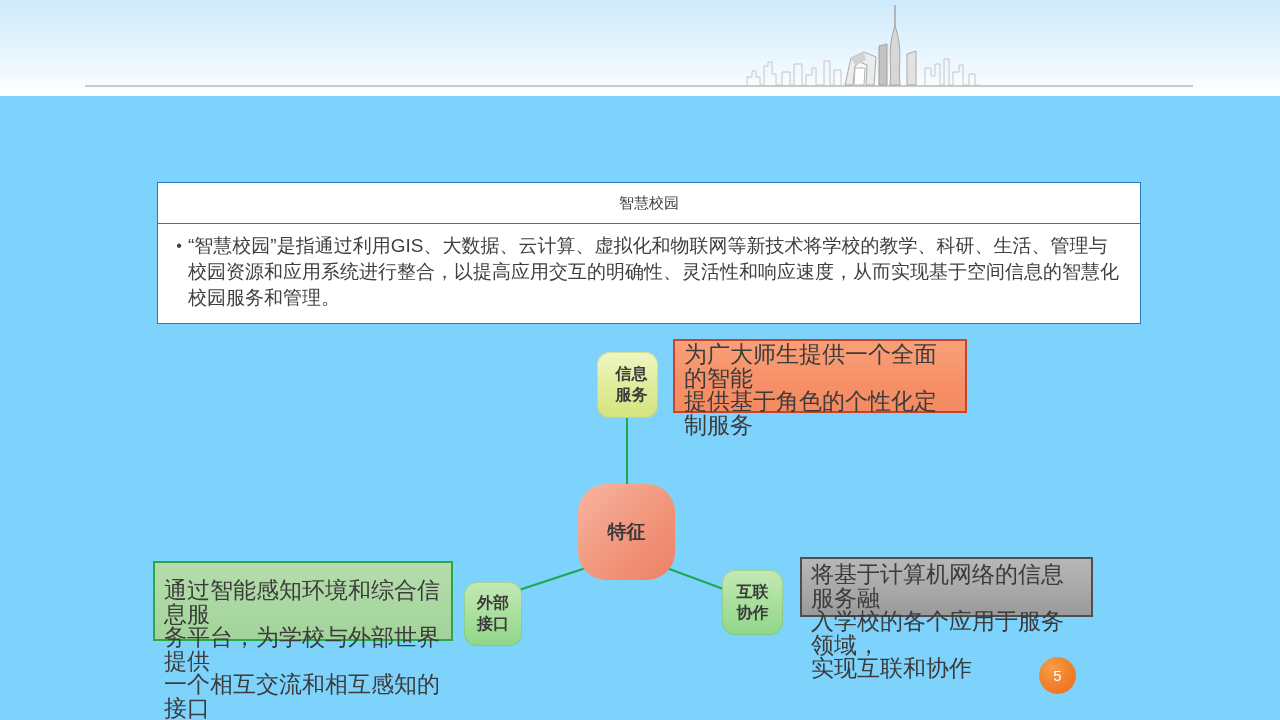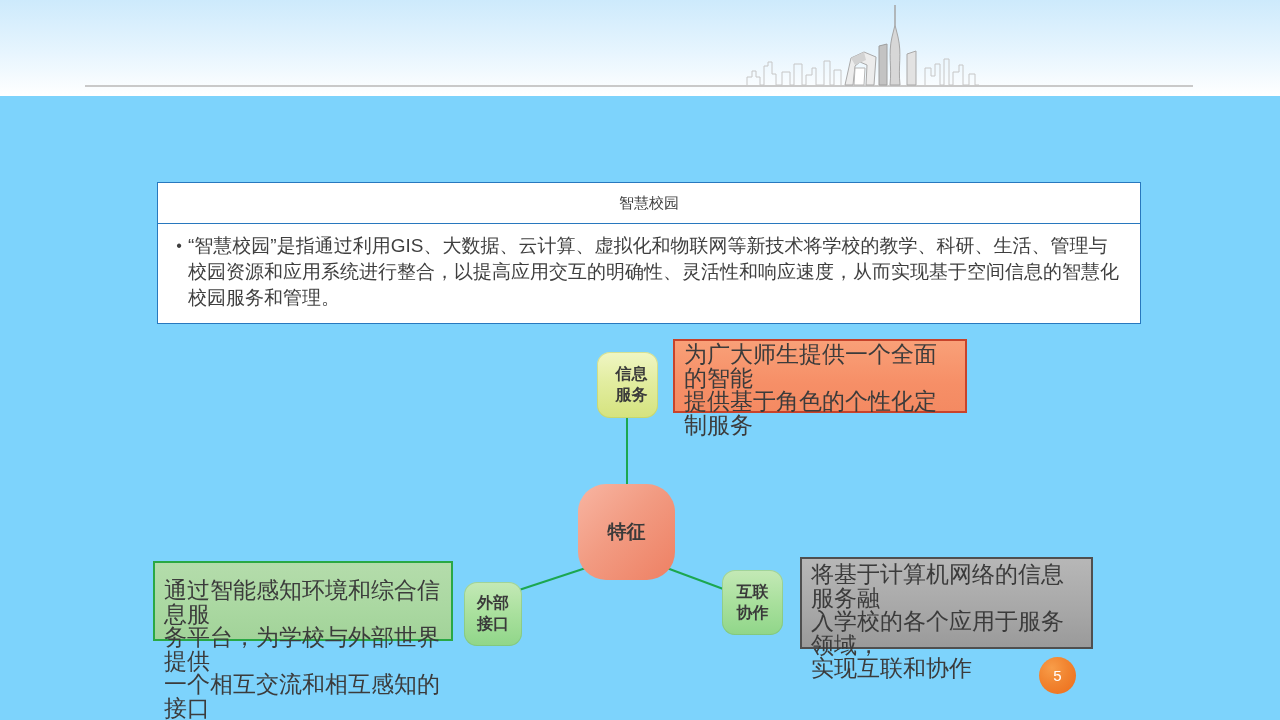--- a/index.html
+++ b/index.html
@@ -34,21 +34,21 @@
     box-shadow:inset 0 0 0 1px rgba(110,180,110,.4);}
   .node-external{left:464px;top:574px;width:58px;height:64px;margin-top:8px;}
   .node-interconnect{left:722px;top:570px;width:61px;height:65px;}
   
   .callout{position:absolute;box-sizing:border-box;font-size:23px;line-height:23.5px;color:#3b3b3b;padding:2px 9px;}
   .callout span{display:block;}
   .callout-orange{left:673px;top:339px;width:294px;height:74px;border:2px solid #c8432a;
     background:linear-gradient(to bottom,#f9a078 0%,#f68f67 60%,#f48a62 100%);}
   .callout-green{left:153px;top:561px;width:300px;height:80px;border:2px solid #2aa845;padding-top:16px;
     background:linear-gradient(to bottom,#b4dcab 0%,#aad8a1 60%,#a2d399 100%);}
-  .callout-gray{left:800px;top:557px;width:293px;height:92px;border:2px solid #4f4f4f;padding-top:4px;
+  .callout-gray{left:800px;top:557px;width:293px;height:60px;border:2px solid #4f4f4f;padding-top:4px;
     background:linear-gradient(to bottom,#b7b7b7 0%,#a7a7a7 60%,#9a9a9a 100%);}
   
   .page-badge{position:absolute;left:1039px;top:657px;width:37px;height:37px;border-radius:50%;
     background:radial-gradient(circle at 35% 30%,#f89d49 0%,#f18430 45%,#ed6c1a 100%);
     display:flex;align-items:center;justify-content:center;color:#ffffff;font-size:15px;}
 </style>
 </head>
 <body>
 
 <div class="slide">

